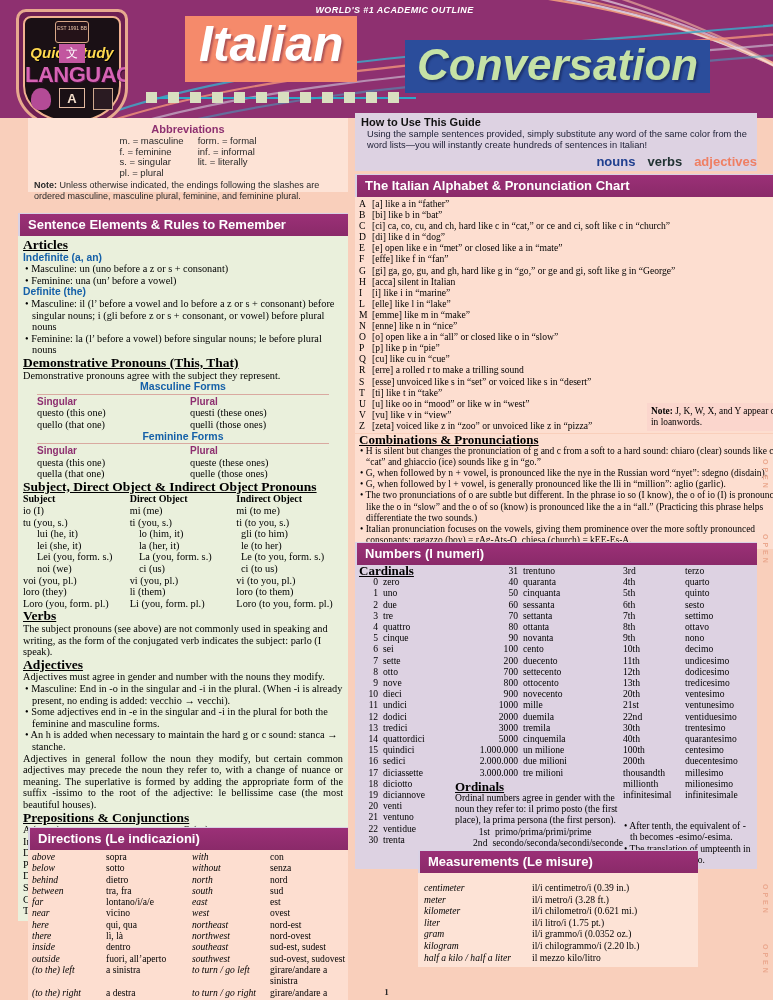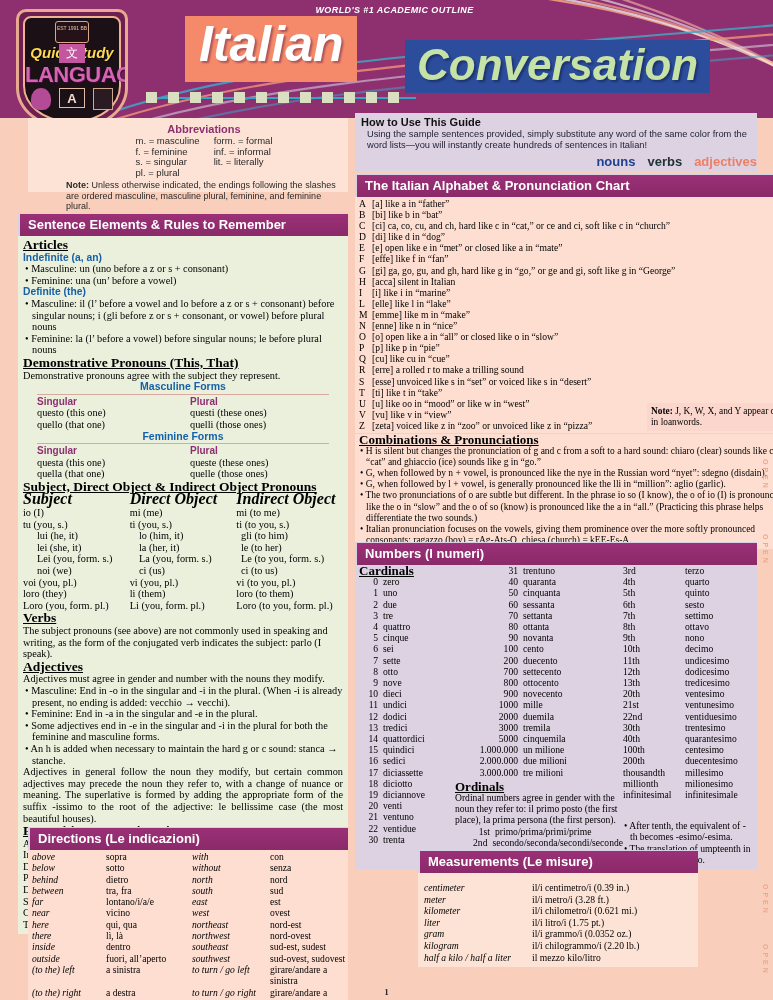--- a/index.html
+++ b/index.html
@@ -93,21 +93,21 @@
     color: #fff; font-family: "Liberation Sans", sans-serif; font-weight: bold;
     font-size: 13px; padding: 3px 8px 4px 8px;
     border-left: 2px solid #d9d2e4; border-top: 1px solid #d9d2e4;
   }
   .card { background: #fdded0; }
   .card-green { background: #eaf0dc; }
 
   
   .abbrev {
     position: absolute; left: 28px; top: 118px; width: 320px; height: 74px;
-    background: #fde3d6; color: #2a2a2a; padding-left: 32px;
+    background: #fde3d6; color: #2a2a2a;
   }
   .abbrev h3 {
     text-align: center; font-family: "Liberation Sans", sans-serif;
     font-size: 11px; font-weight: bold; color: #8e3070; padding-top: 5px;
   }
   .abbrev-cols { display: flex; justify-content: center; gap: 14px;
     font-family: "Liberation Sans", sans-serif; font-size: 9.5px; margin-top: 1px; }
   .abbrev-cols div { line-height: 10.5px; }
   .abbrev-note { font-family: "Liberation Sans", sans-serif; font-size: 9px;
     padding: 2px 6px 0 6px; line-height: 10.5px; }
@@ -135,21 +135,21 @@
     font-weight:bold; font-size:10.3px; }
   .bullets p { text-indent: -7px; padding-left: 9px; }
   .ctr-head { text-align:center; color:#1560a8; font-family:"Liberation Sans",sans-serif;
     font-weight:bold; font-size:10.5px; }
   .twocol { display:flex; }
   .twocol > div { flex: 1; }
   .hdr-sm { color:#8e3070; font-family:"Liberation Sans",sans-serif; font-weight:bold; font-size:10px; }
   .rule { border-top: 1px solid #d9a9a0; margin: 1px 14px 1px 14px; }
   .three { display:flex; }
   .three > div { flex:1; }
-  .three b { font-size: 16px; font-style: italic; }
+  .three b { font-size: 10px; }
   .ind1 { padding-left: 14px; }
 
   .sec-dir { position: absolute; left: 28px; top: 827px; width: 320px; }
   .dirtable { font-size: 9.6px; line-height: 11.3px; padding: 1px 2px 4px 4px; }
   .dirrow { display: flex; }
   .dirrow .en { width: 74px; font-style: italic; }
   .dirrow .it { width: 86px; }
   .dirrow .en2 { width: 78px; font-style: italic; }
   .dirrow .it2 { flex: 1; }
 
@@ -374,21 +374,20 @@
           </div>
         </div>
 
       <h4 class="u">Verbs</h4>
       <div>The subject pronouns (see above) are not commonly used in speaking and writing, as the form of the conjugated verb indicates the subject: parlo (I speak).</div>
 
       <h4 class="u">Adjectives</h4>
       <div>Adjectives must agree in gender and number with the nouns they modify.</div>
       <div class="bullets">
         <p>• Masculine: End in -o in the singular and -i in the plural. (When -i is already present, no ending is added: vecchio → vecchi).</p>
-        <p>• Feminine: End in -a in the singular and -e in the plural.</p>
         <p>• Some adjectives end in -e in the singular and -i in the plural for both the feminine and masculine forms.</p>
         <p>• An h is added when necessary to maintain the hard g or c sound: stanca → stanche.</p>
       </div>
       <div style="text-align:justify">Adjectives in general follow the noun they modify, but certain common adjectives may precede the noun they refer to, with a change of nuance or meaning. The superlative is formed by adding the appropriate form of the suffix -issimo to the root of the adjective: le bellissime case (the most beautiful houses).</div>
 
       <h4 class="u">Prepositions &amp; Conjunctions</h4>
       <div class="twocol">
         <div id="prep-col1">
             <div>A (to, at)</div>
             <div>In (in, into)</div>

